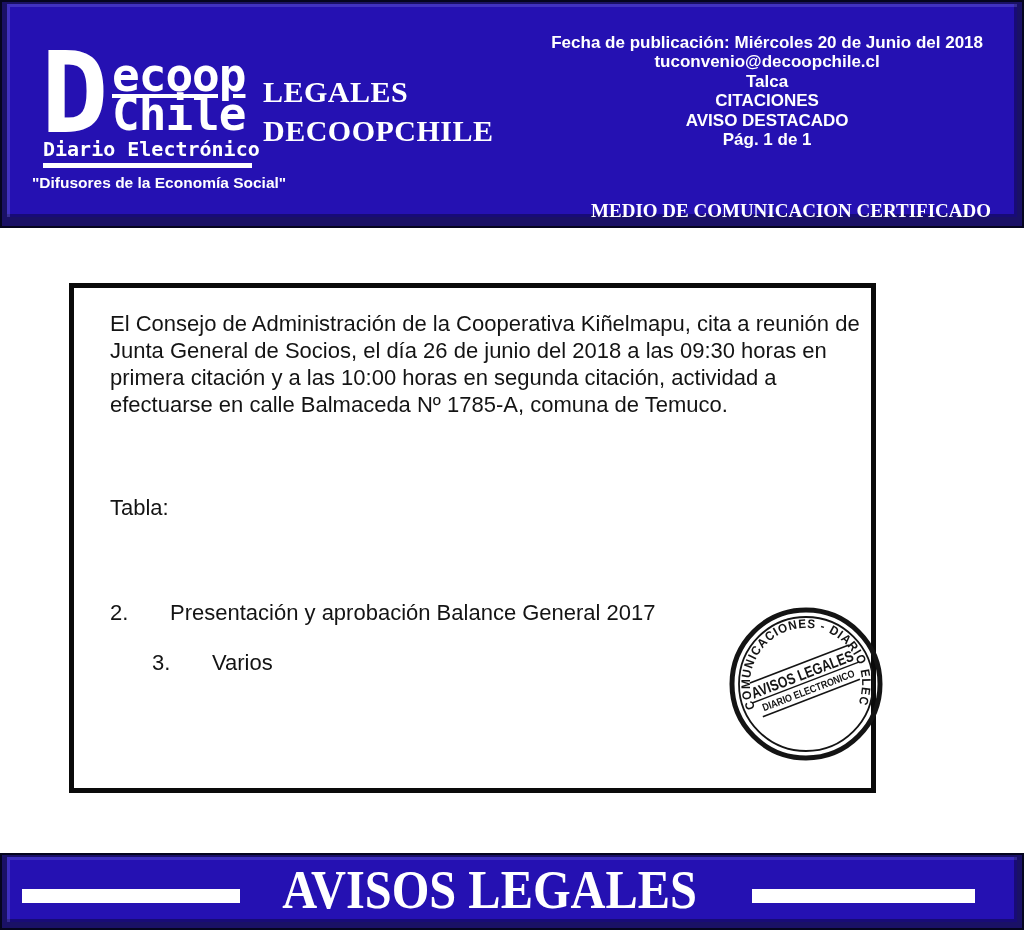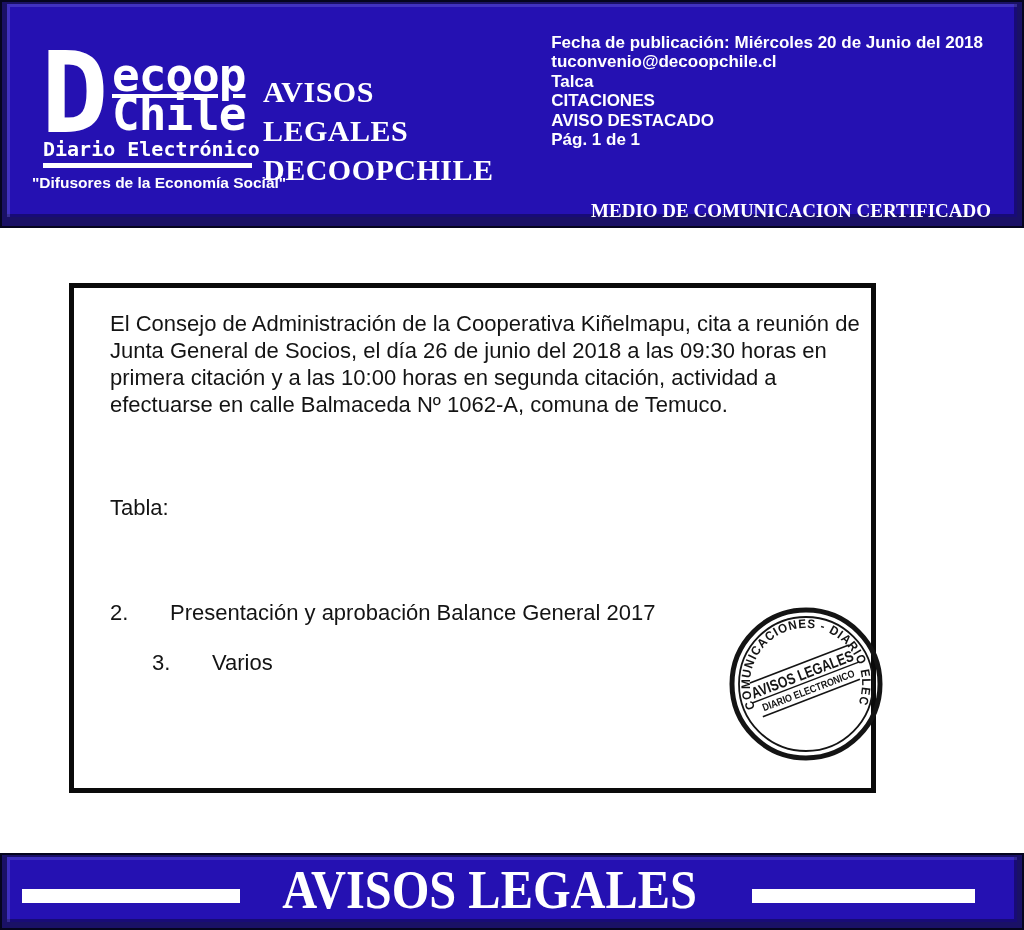--- a/index.html
+++ b/index.html
@@ -80,21 +80,21 @@
     font-weight: bold;
     font-size: 30px; line-height: 39px;
     letter-spacing: 0.5px;
   }
   .header-meta {
     position: absolute; right: 34px; top: 29px;
     color: #ffffff;
     font-family: "Liberation Sans", sans-serif;
     font-weight: bold;
     font-size: 17px; line-height: 19.4px;
-    text-align: left;
+    text-align: center;
     white-space: nowrap;
   }
   .header-certified {
     position: absolute; right: 26px; top: 196px;
     color: #ffffff;
     font-family: "Liberation Serif", serif;
     font-weight: bold;
     font-size: 19px;
     white-space: nowrap;
   }
@@ -173,21 +173,20 @@
       <div>
         <div class="logo-bigD">D</div>
         <div class="logo-word1">ecoop</div>
         <div class="logo-word2">Chile</div>
         <div class="logo-subtitle">Diario Electrónico</div>
         <div class="logo-underline"></div>
         <div class="logo-tagline">"Difusores de la Economía Social"</div>
       </div>
 
       <div class="header-title">
-        <div>AVISOS</div>
         <div>LEGALES</div>
         <div>DECOOPCHILE</div>
       </div>
 
       <div class="header-meta">
         <div>Fecha de publicación: Miércoles 20 de Junio del 2018</div>
         <div>tuconvenio@decoopchile.cl</div>
         <div>Talca</div>
         <div>CITACIONES</div>
         <div>AVISO DESTACADO</div>
@@ -196,21 +195,21 @@
 
       <div class="header-certified">MEDIO DE COMUNICACION CERTIFICADO</div>
     </div>
   </div>
 
   <div id="notice-box">
     <div class="notice-paragraph">
       <div>El Consejo de Administración de la Cooperativa Kiñelmapu, cita a reunión de</div>
       <div>Junta General de Socios, el día 26 de junio del 2018 a las 09:30 horas en</div>
       <div>primera citación y a las 10:00 horas en segunda citación, actividad a</div>
-      <div>efectuarse en calle Balmaceda Nº 1062-A, comuna de Temuco.</div>
+      <div>efectuarse en calle Balmaceda Nº 1785-A, comuna de Temuco.</div>
     </div>
 
     <div class="notice-tabla">Tabla:</div>
 
     <div class="notice-item" id="item-1">
       <span class="num">2.</span><span>Presentación y aprobación Balance General 2017</span>
     </div>
     <div class="notice-item" id="item-2">
       <span class="num">3.</span><span>Varios</span>
     </div>

